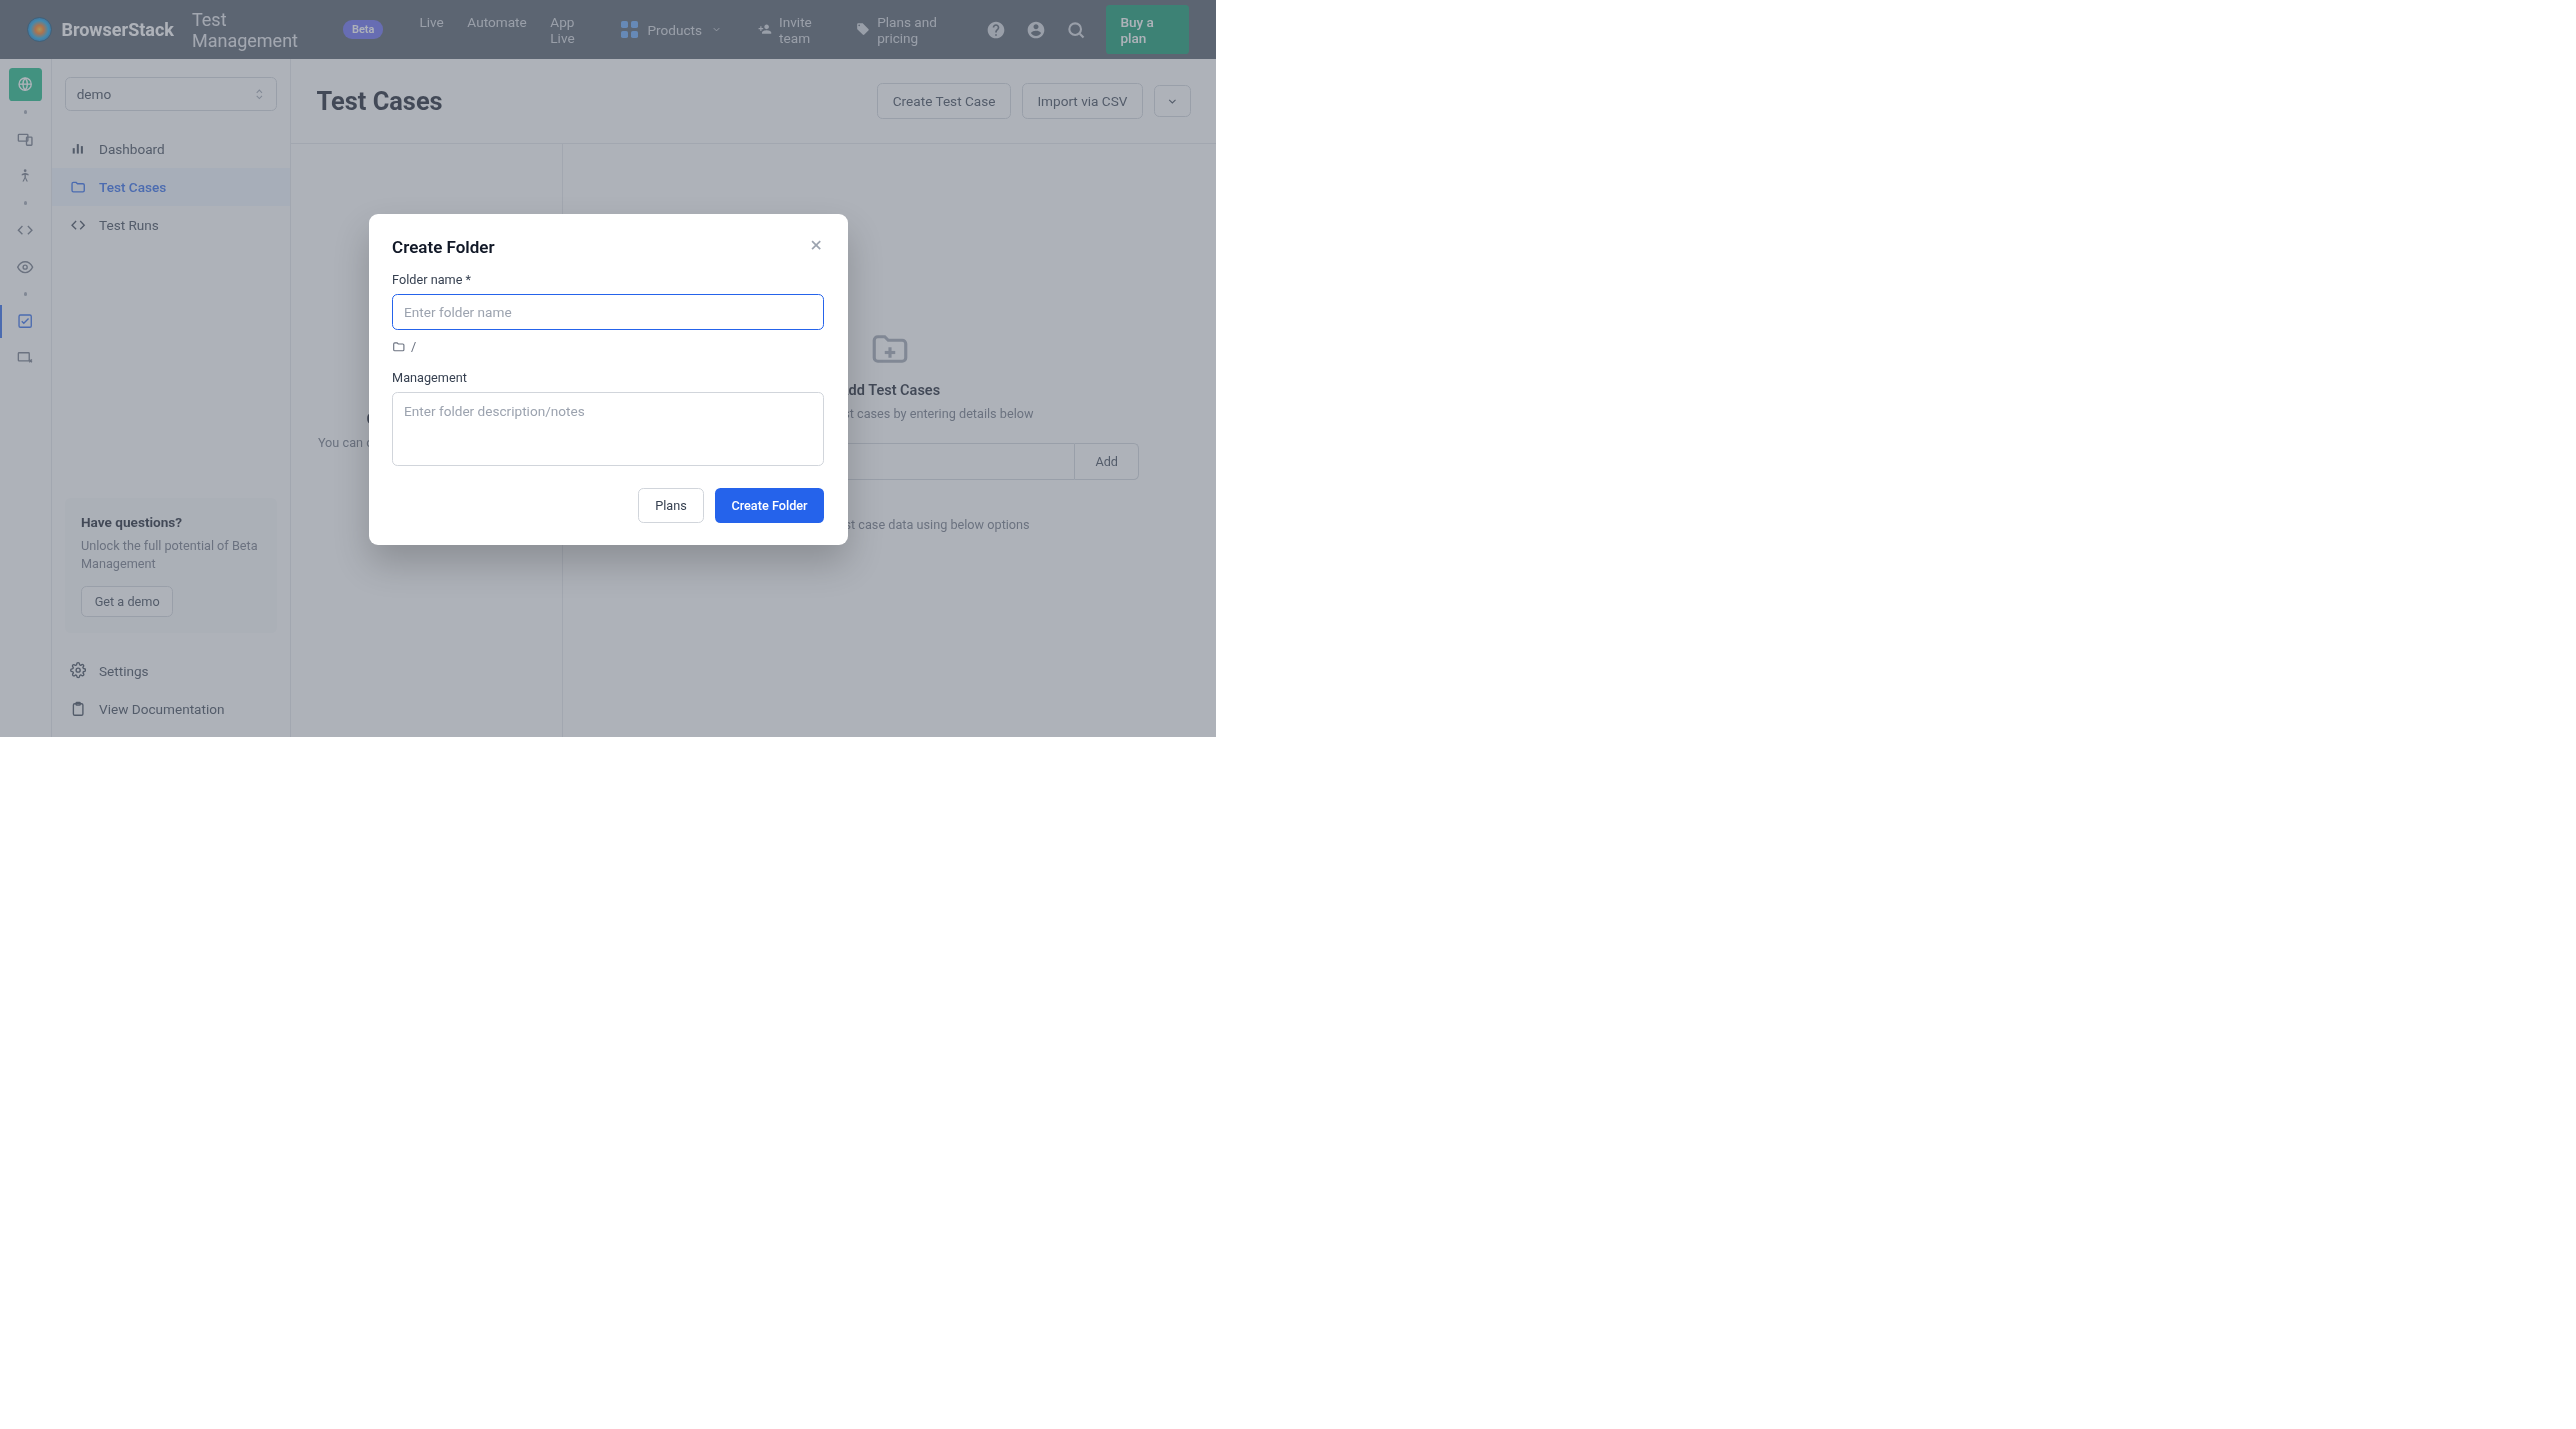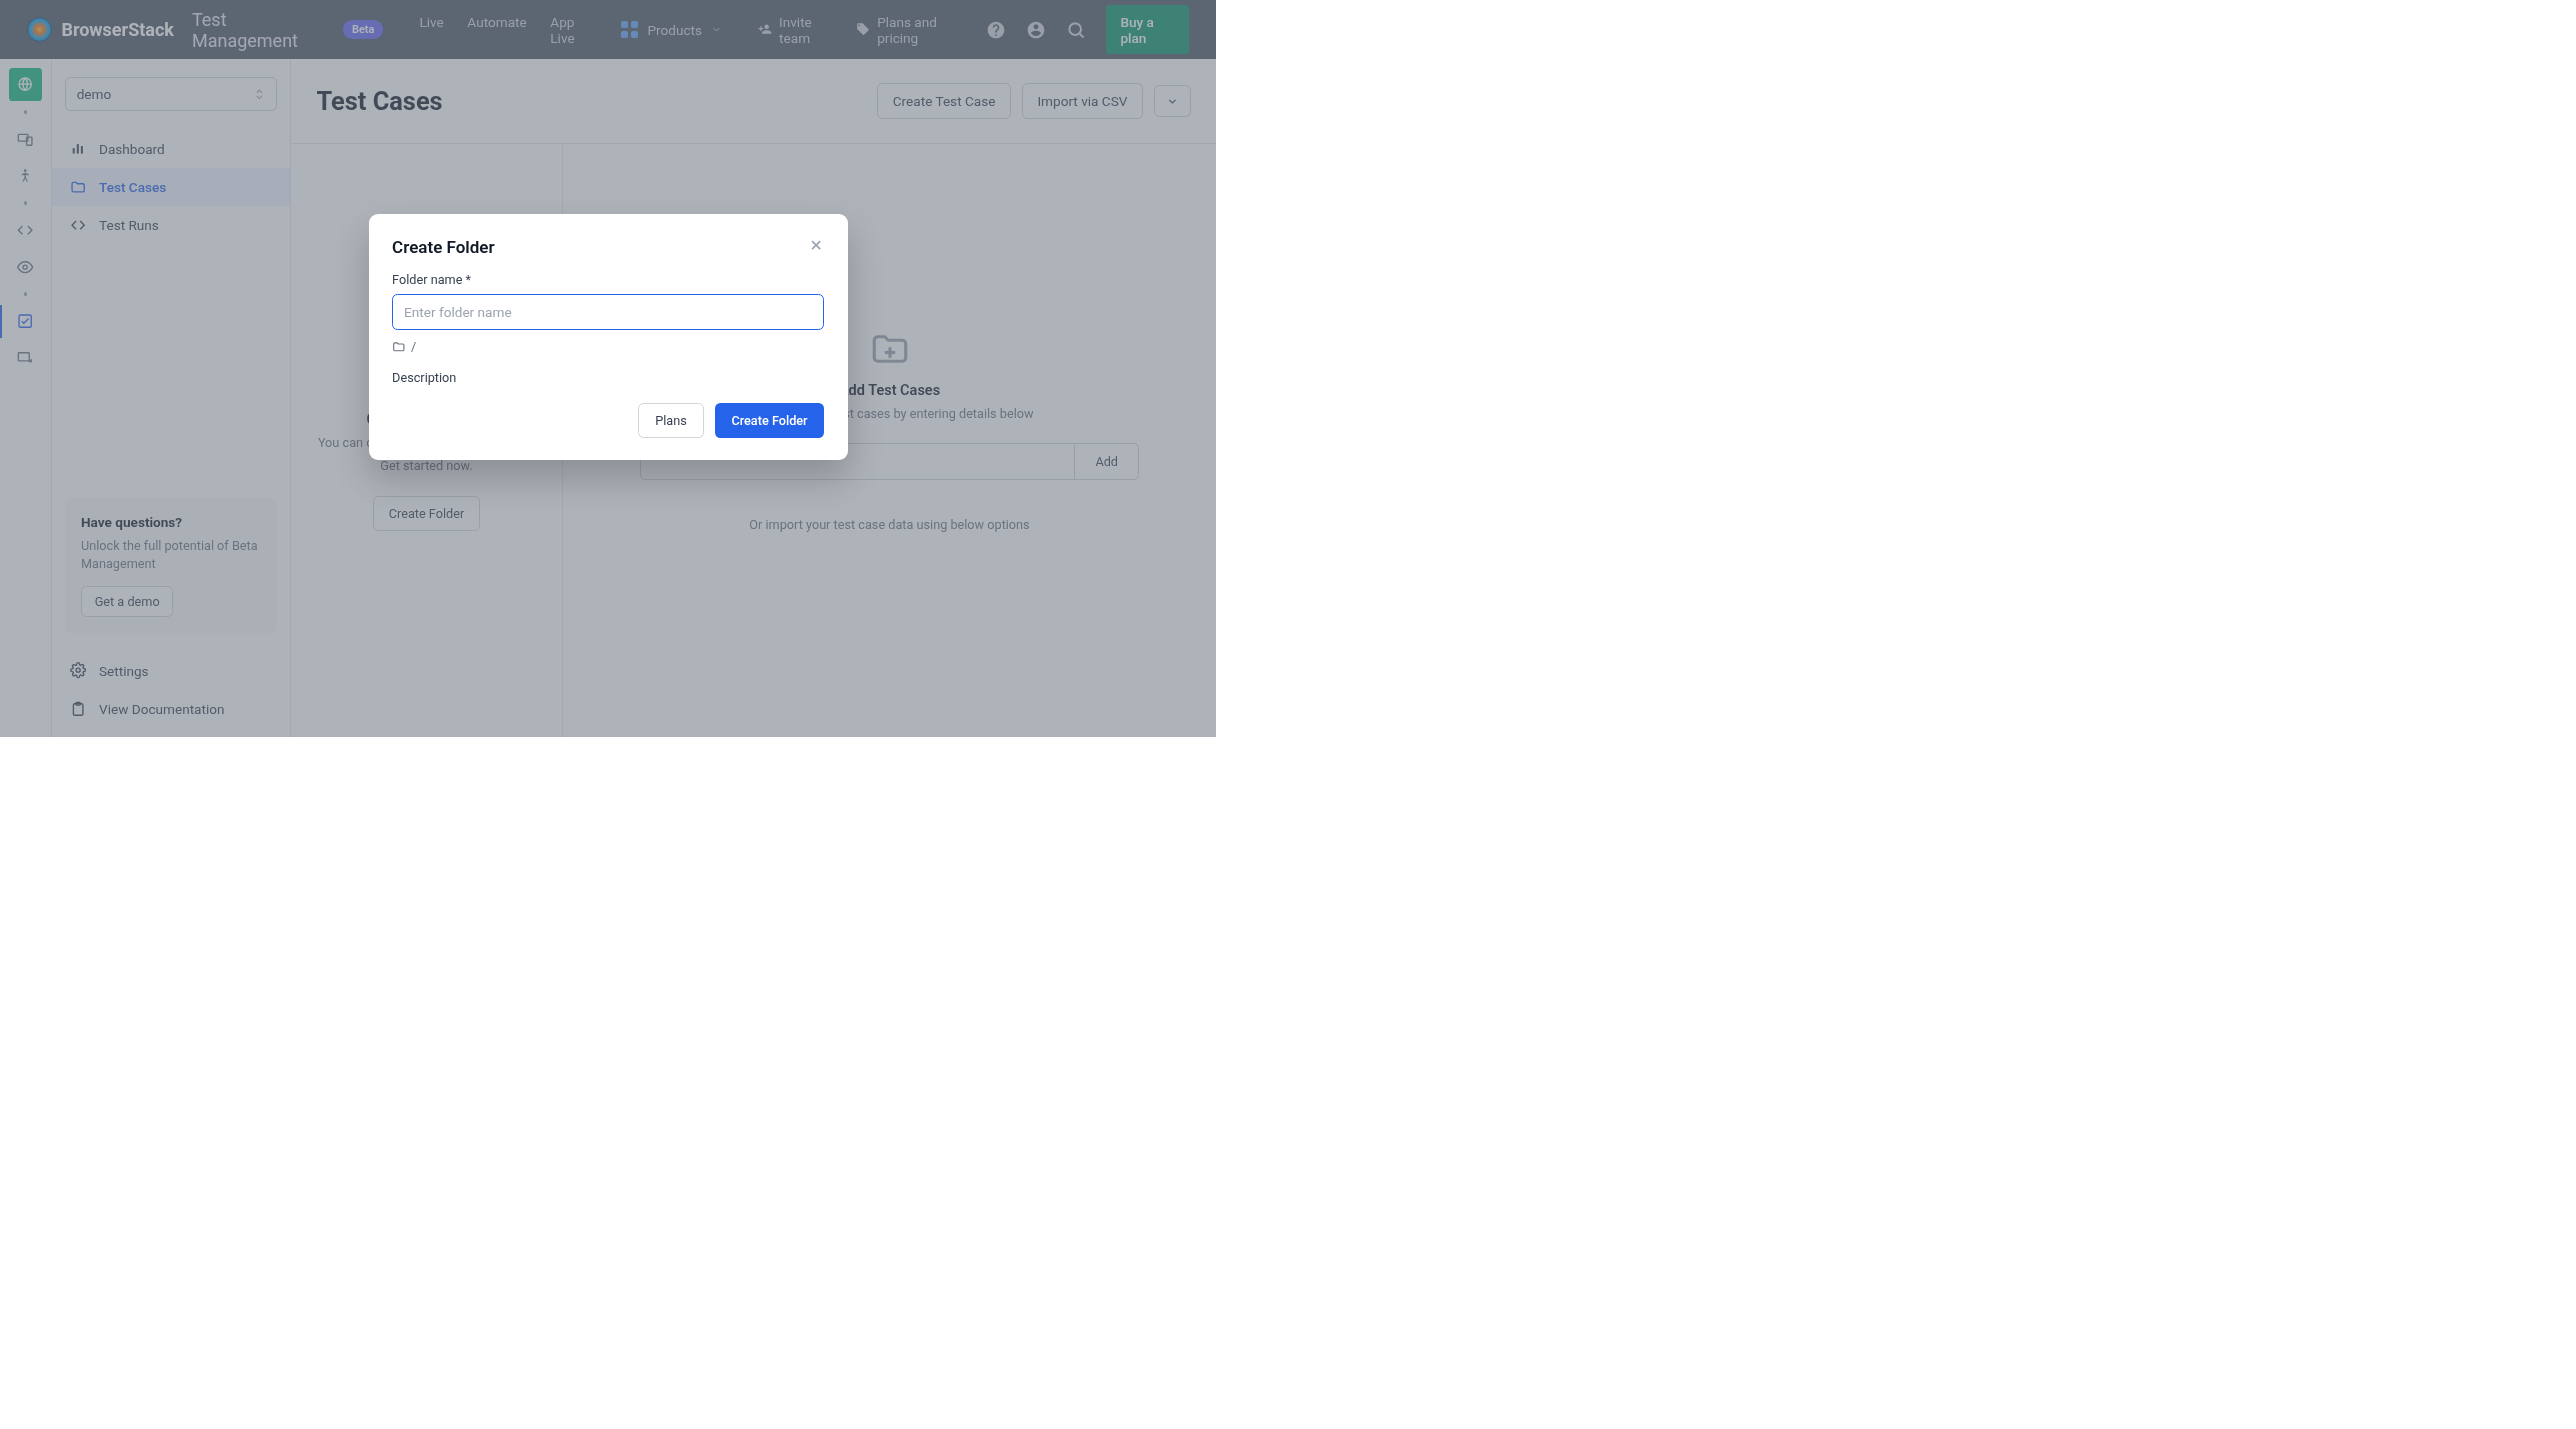--- a/index.html
+++ b/index.html
@@ -295,21 +295,22 @@
         </div>
       </div>
       <label class="field-label">Folder name *</label>
       <input class="text-input" placeholder="Enter folder name" style="">
       <div class="path-row">
         <svg width="13.6" height="13.6" viewBox="0 0 24 24" fill="none" stroke="currentColor" stroke-width="2">
             <path d="M3 7a2 2 0 0 1 2-2h4l2 2h8a2 2 0 0 1 2 2v8a2 2 0 0 1-2 2H5a2 2 0 0 1-2-2V7z"></path>
           </svg>
         <span>/</span>
       </div>
-      <label class="field-label">Description</label>
+      <label class="field-label">Management</label>
+      <textarea class="textarea" placeholder="Enter folder description/notes" style=""></textarea>
       <div class="modal-foot">
         <button class="btn-secondary">Plans</button>
         <button class="btn-primary">Create Folder</button>
       </div>
     </div>
   </div>
 </div>
 
 
 </body></html>

